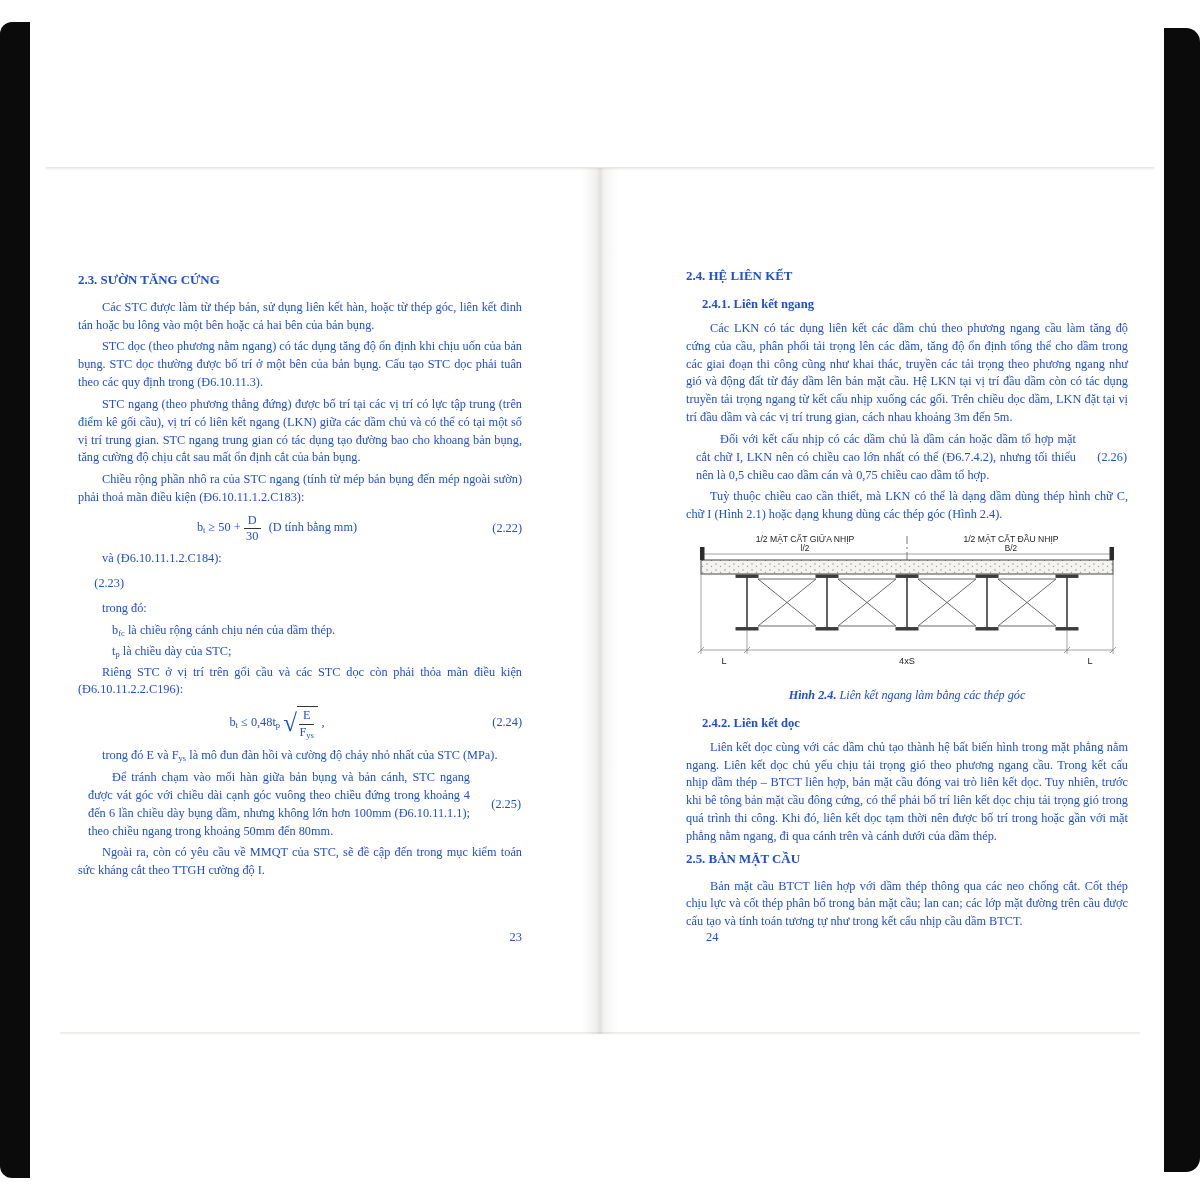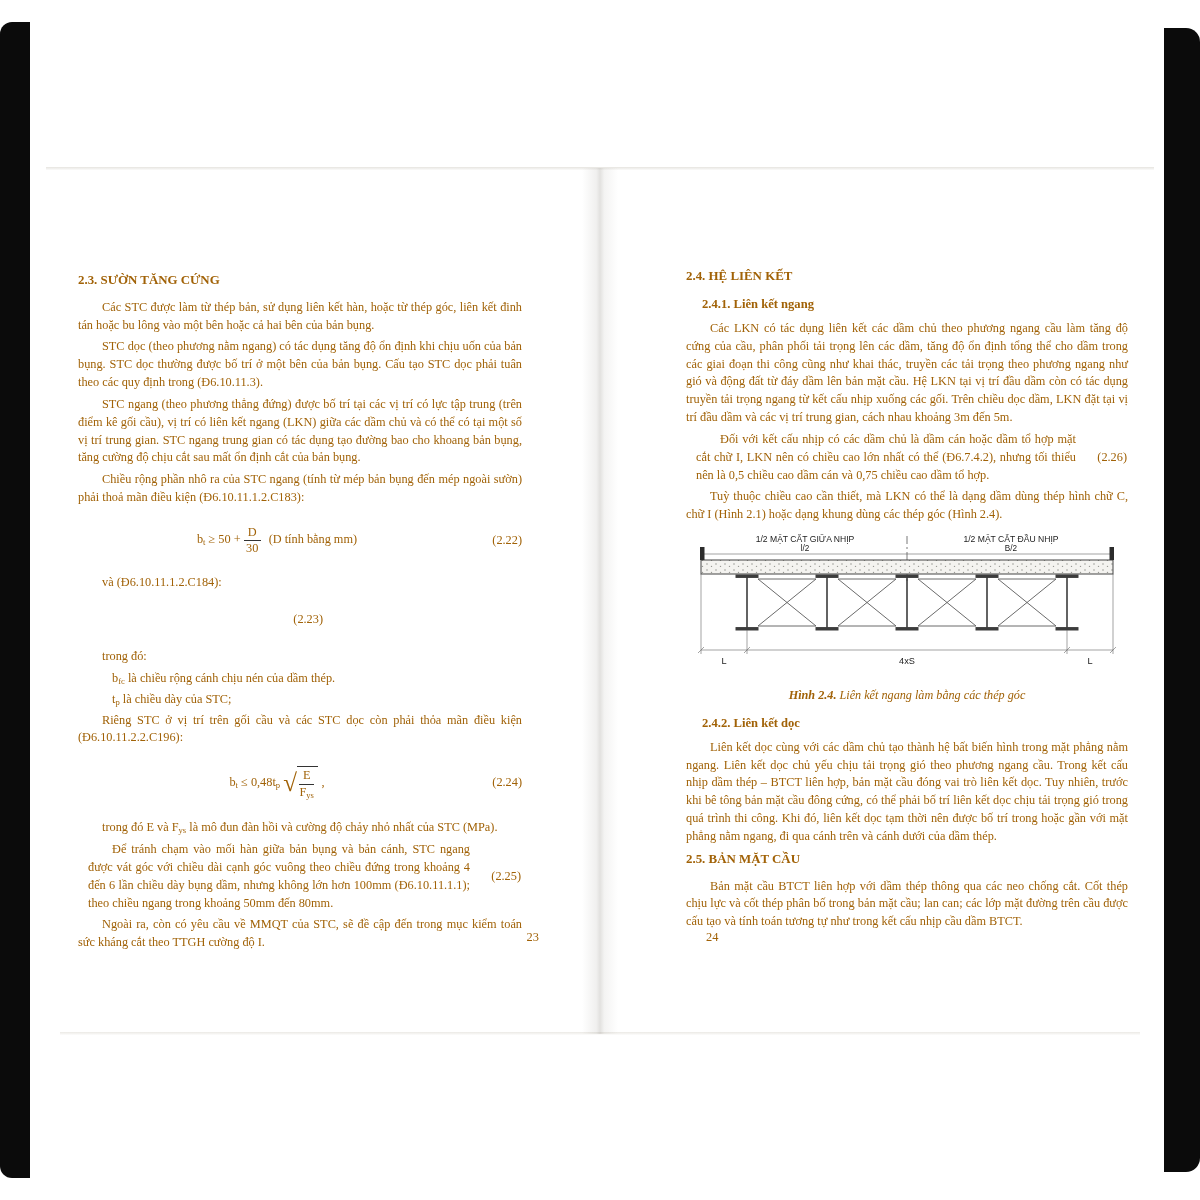--- a/index.html
+++ b/index.html
@@ -1,17 +1,17 @@
 <!DOCTYPE html>
 <html><head>
 <meta charset="utf-8">
 <style>
   html,body{margin:0;padding:0;background:#ffffff;}
   .canvas{position:relative;width:1200px;height:1200px;background:#ffffff;overflow:hidden;
-          font-family:"Liberation Serif",serif;color:#a16207;}
+          font-family:"Liberation Serif",serif;color:#1d4ed8;}
   
   .edge-left{position:absolute;left:0;top:22px;width:30px;height:1156px;background:#0b0b0b;
              border-radius:12px 0 0 12px;}
   .edge-right{position:absolute;right:0;top:28px;width:36px;height:1144px;background:#0b0b0b;
               border-radius:0 14px 14px 0;}
   .top-edge{position:absolute;left:46px;top:167px;width:1108px;height:3px;
             background:linear-gradient(180deg,#e6e4e0,#fbfbfa);}
   .bottom-edge{position:absolute;left:60px;top:1032px;width:1080px;height:3px;
                background:linear-gradient(180deg,#ebe9e5,#fdfdfc);}
   .gutter{position:absolute;left:582px;top:168px;width:36px;height:866px;
@@ -21,21 +21,21 @@
   .col{position:absolute;width:444px;font-size:12.3px;line-height:1.45;text-align:justify;}
   .col-left{left:78px;top:271px;}
   .col-right{left:686px;top:267px;width:442px;}
 
   .sec{font-weight:bold;font-size:12.9px;margin:0 0 9px;text-align:left;}
   .subsec{font-weight:bold;font-size:12.6px;margin:2px 0 7px;padding-left:16px;text-align:left;}
   .para{margin:0 0 4px;text-indent:24px;}
   .defline{margin:0 0 3px;padding-left:34px;text-indent:0;}
   .msub{font-size:0.70em;vertical-align:-0.28em;}
 
-  .eqrow{display:flex;align-items:center;margin:19px 0;justify-content:center;}
+  .eqrow{display:flex;align-items:center;margin:7px 0;}
   .eqbody{flex:1;text-align:center;}
   .eqnum{width:46px;text-align:right;flex:none;}
   .eqnote{margin-left:8px;}
   .frac{display:inline-block;vertical-align:middle;text-align:center;line-height:1.08;}
   .frac .fnum{display:block;border-bottom:1px solid #333;padding:0 4px 1px;}
   .frac .fden{display:block;padding-top:1px;}
   .sqrt{display:inline-flex;align-items:center;vertical-align:middle;margin-left:3px;}
   .rad{font-size:25px;line-height:1;transform:translateY(-1px);}
   .sqrt-body{border-top:1.2px solid #333;padding:2px 4px 0 2px;display:inline-block;}
 
@@ -45,21 +45,21 @@
   .figure{margin:8px 0 2px;text-align:center;}
   .figsvg text{font-family:"Liberation Sans",sans-serif;fill:#222;}
   .figlab{font-size:8.6px;}
   .figsm{font-size:8.2px;}
   .figdim{font-size:9.2px;}
   .figcap{text-align:center;font-size:12.2px;margin:3px 0 9px;text-indent:0;}
   .figcap .cl{font-weight:bold;font-style:italic;}
   .figcap .ct{font-style:italic;}
 
   .pageno{position:absolute;font-size:12.4px;}
-  .pageno-left{left:95px;top:930px;width:444px;text-align:right;}
+  .pageno-left{left:78px;top:930px;width:444px;text-align:right;}
   .pageno-right{left:706px;top:930px;text-align:left;}
 </style>
 </head>
 <body>
 
 <div class="canvas">
   <div class="edge-left"></div>
   <div class="edge-right"></div>
   <div class="top-edge"></div>
   <div class="bottom-edge"></div>

